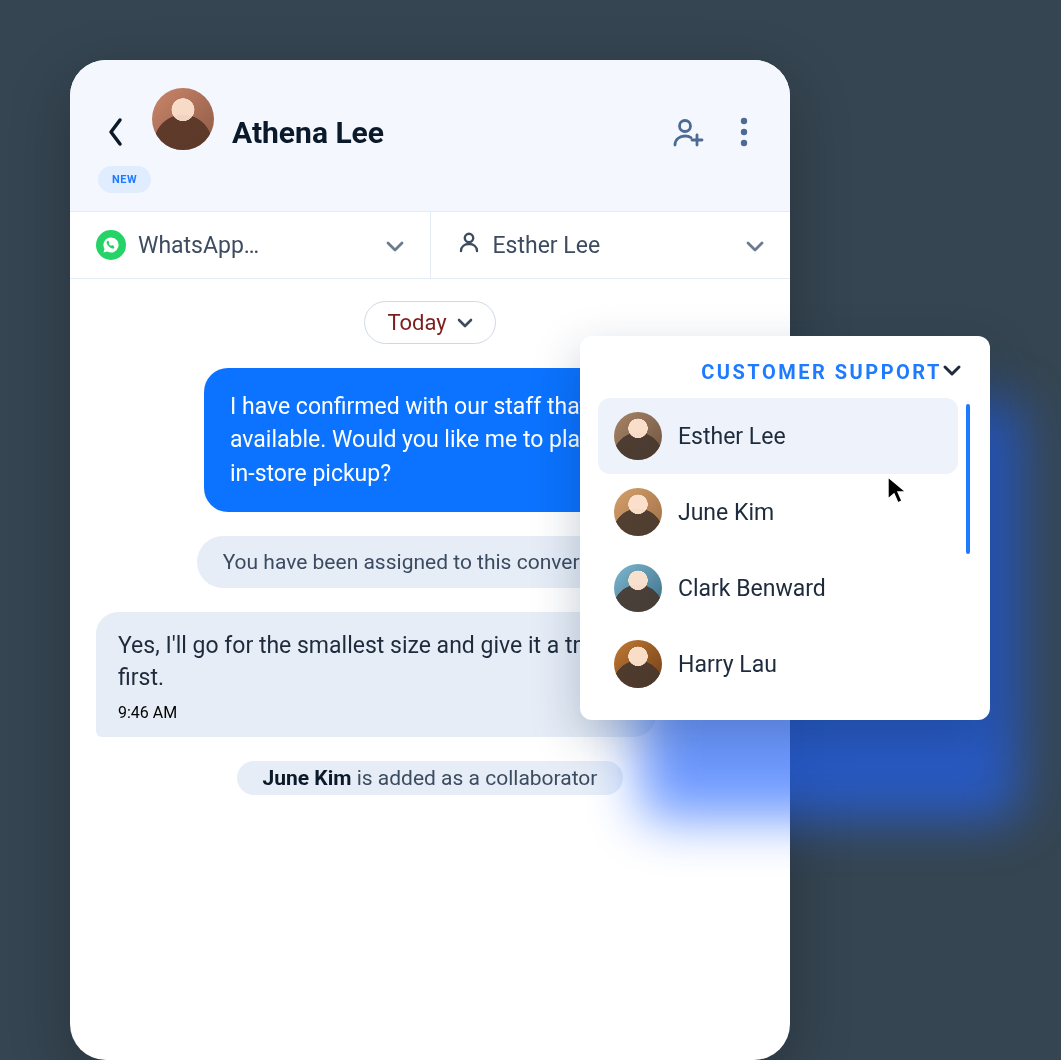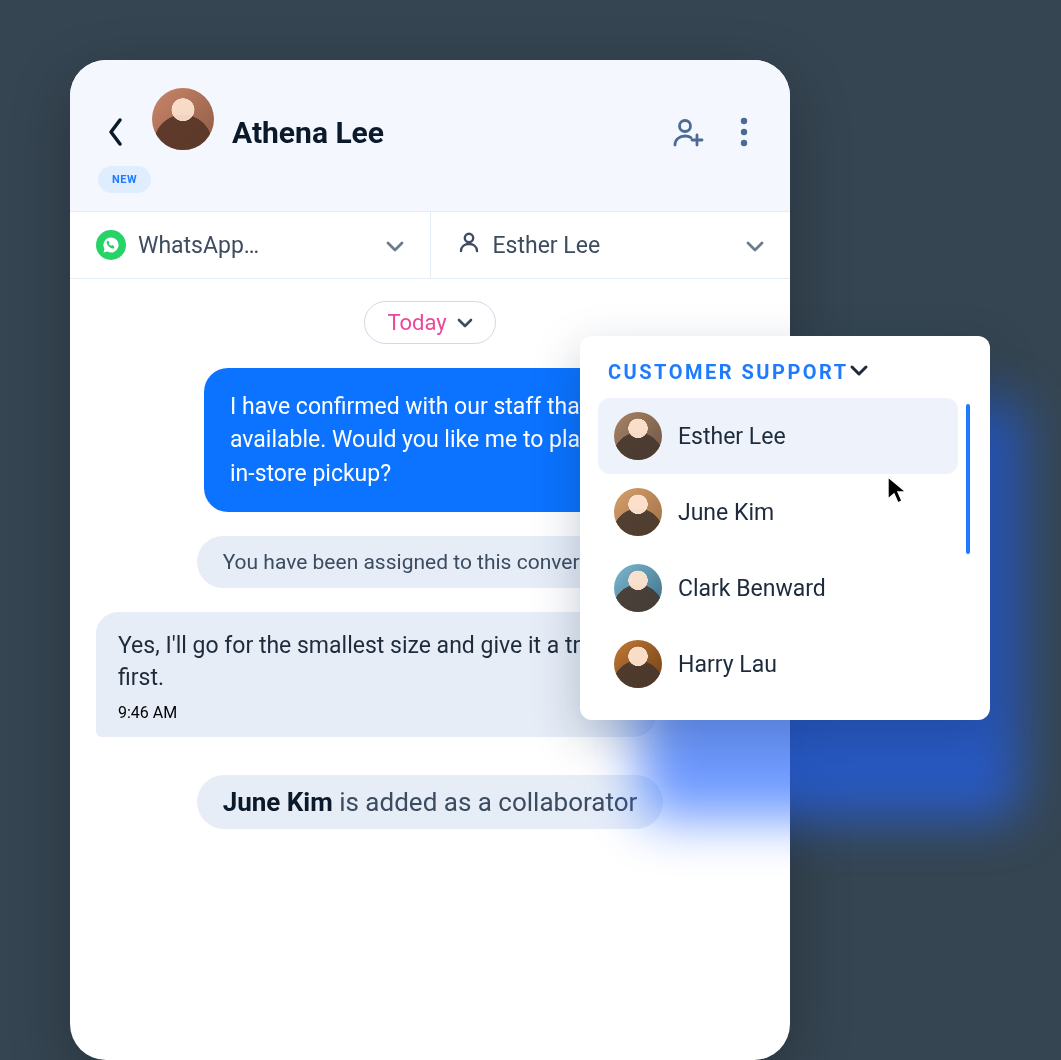--- a/index.html
+++ b/index.html
@@ -110,21 +110,21 @@
     display:flex;
     flex-direction:column;
     gap: 24px;
   }
   .date-pill-row{ display:flex; justify-content:center; }
   .date-pill{
     border:1px solid #cfd9e6;
     border-radius: 999px;
     padding: 8px 22px;
     font-size: 22px;
-    color:#ec4899;
+    color:#7f1d1d;
     display:flex; align-items:center; gap:10px;
     cursor:pointer;
   }
   .msg-out-row{ display:flex; justify-content:flex-end; }
   .msg-out{
     background:#0b73ff;
     color:#fff;
     font-size: 23px;
     line-height:1.45;
     padding: 22px 26px;
@@ -153,24 +153,23 @@
     max-width: 560px;
   }
   .msg-time{
     font-size:16px;
     color:#000000;
     margin-top:8px;
   }
   .collab-pill{
     background:#e6edf7;
     color:#3c4c60;
-    font-size:26px;
-    padding:12px 26px;
+    font-size:21px;
+    padding:5px 26px;
     border-radius:999px;
-    margin-top:14px;
   }
   .collab-pill b{ color:#0b1a2a; font-weight:700; }
 
   
   .popover-shadow{
     position:absolute;
     left: 640px;
     top: 400px;
     width: 380px;
     height: 420px;
@@ -185,21 +184,21 @@
     top: 336px;
     width: 410px;
     background:#fff;
     border-radius: 12px;
     box-shadow: 0 18px 48px rgba(14,40,80,0.25);
     padding: 20px 18px 18px 18px;
   }
   .popover-header{
     display:flex;
     align-items:center;
-    justify-content:flex-start;
+    justify-content:flex-end;
     padding: 4px 10px 14px 10px;
   }
   .popover-title{
     color:#1e7bff;
     font-weight:700;
     letter-spacing:2.5px;
     font-size:20px;
   }
   .popover-list{
     position:relative;

